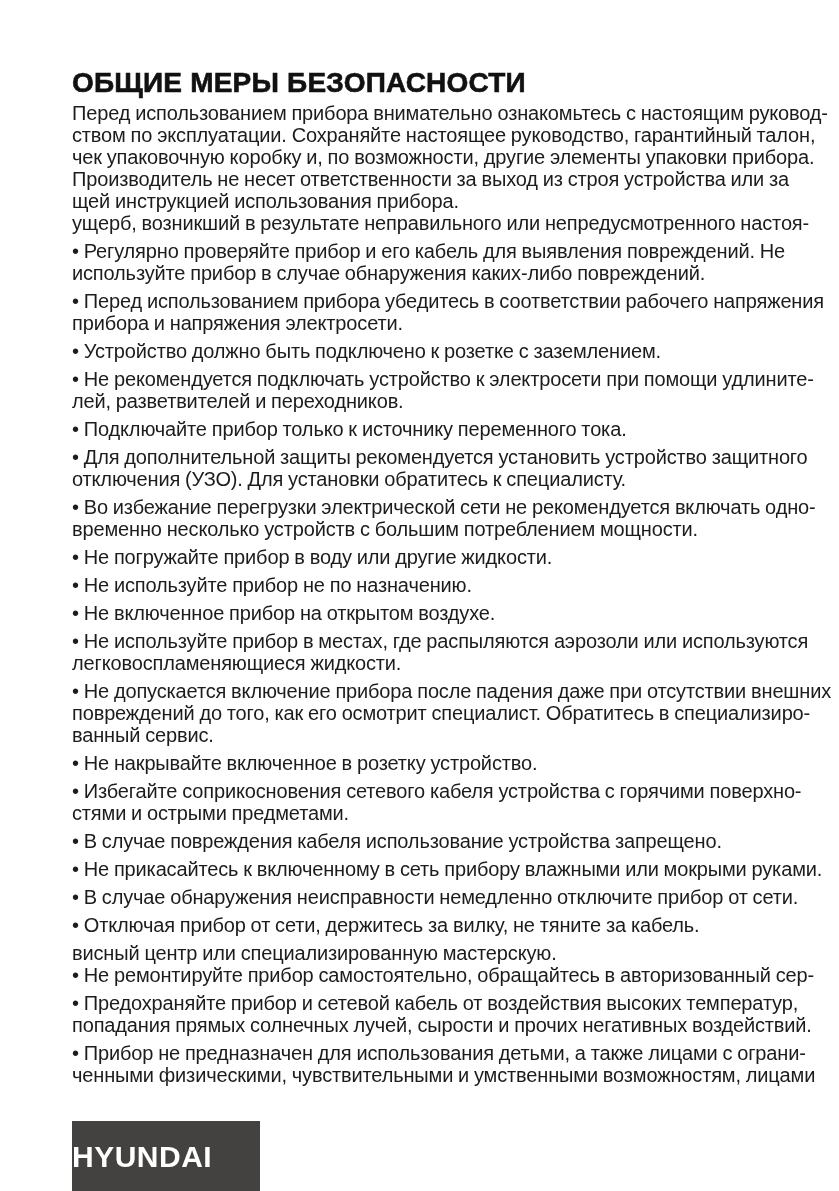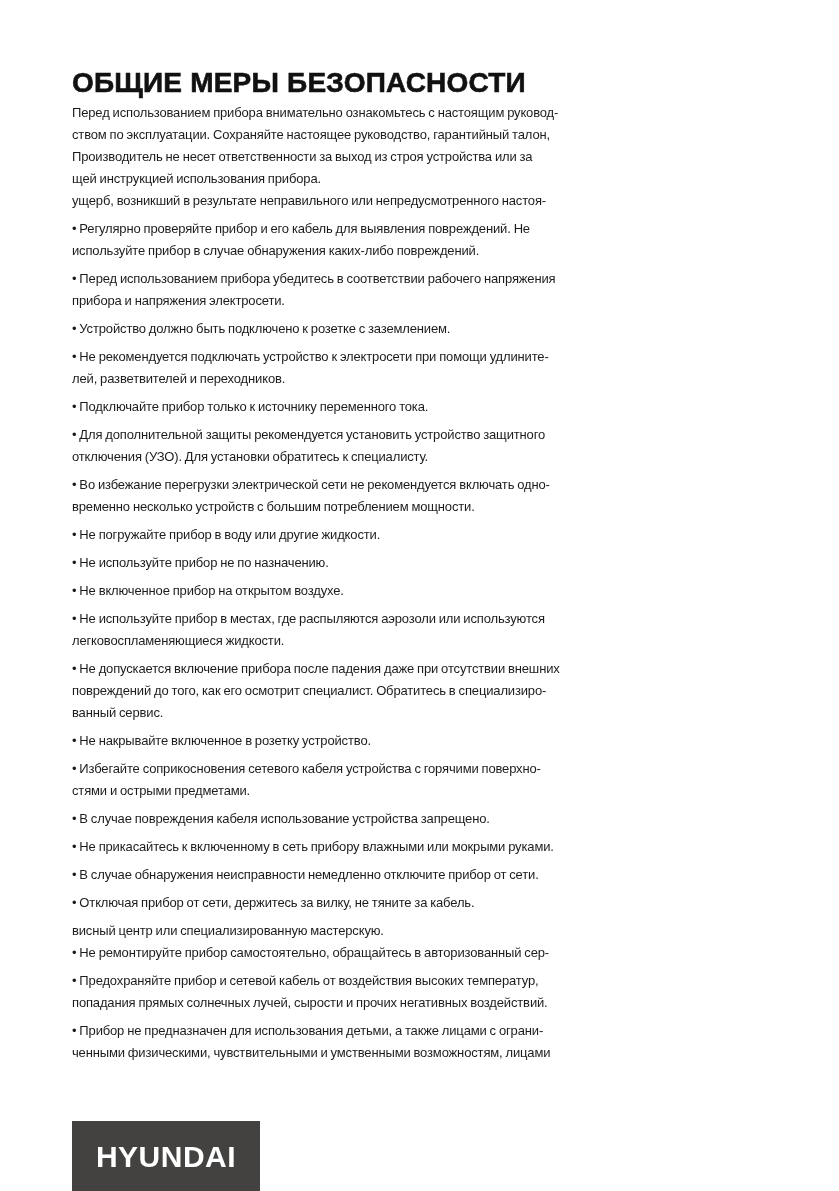--- a/index.html
+++ b/index.html
@@ -26,61 +26,62 @@
     font-weight: 900;
     font-size: 28px;
     line-height: 26px;
     letter-spacing: 0.2px;
     color: #111111;
     margin: 0 0 6px 0;
     transform: scaleX(1.0);
     -webkit-text-stroke: 0.6px #111111;
   }
   .para {
-    font-size: 13px;
+    font-size: 20px;
     line-height: 22px;
     margin: 0 0 6px 0;
     letter-spacing: -0.15px;
     word-spacing: -0.5px;
     white-space: normal;
   }
   .para .line {
     display: block;
     white-space: nowrap;
   }
   .logo-box {
     position: absolute;
     left: 72px;
     top: 1121px;
     width: 188px;
     height: 70px;
     background: #444240;
     display: flex;
     align-items: center;
-    justify-content: center;
+    justify-content: flex-start;
   }
   .logo-text {
     color: #ffffff;
     font-family: "Liberation Sans", sans-serif;
     font-weight: 700;
     font-size: 30px;
     letter-spacing: 0.5px;
     line-height: 1;
     margin-top: 2px;
   }
 </style>
 </head>
 <body>
 
 <div class="page">
   <h1 class="title">ОБЩИЕ МЕРЫ БЕЗОПАСНОСТИ</h1>
   <div id="paragraphs">
       <p class="para">
         <span class="line">Перед использованием прибора внимательно ознакомьтесь с настоящим руковод-</span>
         <span class="line">ством по эксплуатации. Сохраняйте настоящее руководство, гарантийный талон,</span>
+        <span class="line">чек упаковочную коробку и, по возможности, другие элементы упаковки прибора.</span>
         <span class="line">Производитель не несет ответственности за выход из строя устройства или за</span>
         <span class="line">щей инструкцией использования прибора.</span>
         <span class="line">ущерб, возникший в результате неправильного или непредусмотренного настоя-</span>
       </p>
       <p class="para">
         <span class="line">• Регулярно проверяйте прибор и его кабель для выявления повреждений. Не</span>
         <span class="line">используйте прибор в случае обнаружения каких-либо повреждений.</span>
       </p>
       <p class="para">
         <span class="line">• Перед использованием прибора убедитесь в соответствии рабочего напряжения</span>

